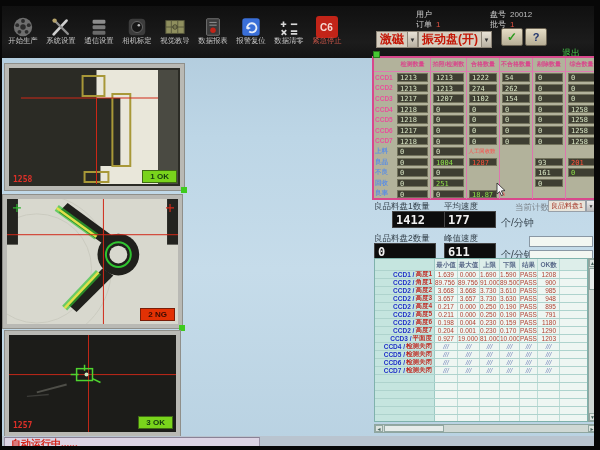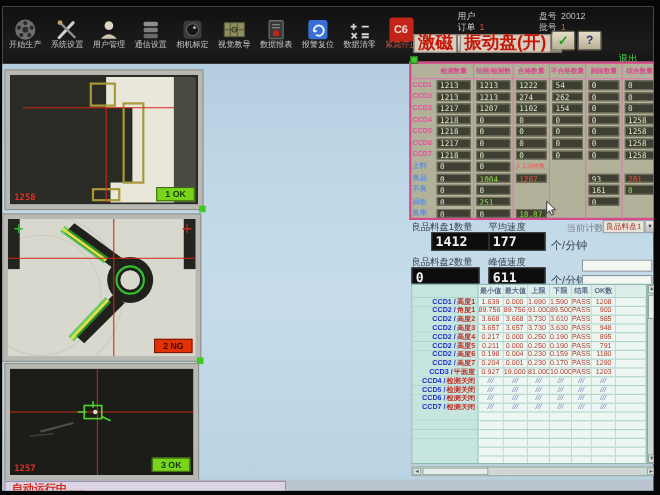--- a/index.html
+++ b/index.html
@@ -12,21 +12,21 @@
     background:linear-gradient(180deg,#101010,#1c1c1c 70%,#141414);}
   .tb-items{position:absolute;left:2px;top:14px;display:flex;gap:1px;}
   .tb-item{width:37px;display:flex;flex-direction:column;align-items:center;cursor:pointer;}
   .tb-item .ticon{width:22px;height:14px;display:flex;align-items:center;justify-content:center;text-align:center;}
   .tb-item .tlabel{font-size:8px;color:#c6c6c6;white-space:nowrap;transform:scale(.92);margin-top:1px;}
   .tb-item .tlabel.red{color:#c95548;}
   .estop-box{width:22px;height:22px;background:#c22418;border-radius:3px;color:#f5d9d2;
     font-size:10px;font-weight:bold;display:flex;align-items:center;justify-content:center;}
   .dd{position:absolute;height:17px;display:flex;cursor:pointer;}
   .dd .dd-val{background:#d6cec0;border:1px solid #8d8578;border-right:none;color:#c41808;
-    font-weight:bold;font-size:16px;display:flex;align-items:center;padding:4px 3px;white-space:nowrap;}
+    font-weight:bold;font-size:12px;display:flex;align-items:center;padding:4px 3px;white-space:nowrap;}
   .dd .dd-btn{width:11px;background:linear-gradient(#e8e2d6,#b8b0a2);border:1px solid #8d8578;
     font-size:6px;color:#333;display:flex;align-items:center;justify-content:center;}
   .dd1{left:374px;top:25px;}
   .dd2{left:416px;top:25px;}
   .session{position:absolute;left:414px;top:3px;font-size:8px;color:#cfcfcf;}
   .session .srowt{display:flex;height:10px;align-items:center;}
   .session .sv{color:#bdbdbd;margin-left:4px;min-width:20px;}
   .session .sv.red{color:#e05040;}
   .session .sp{width:34px;}
   .tb-btn{position:absolute;width:22px;height:18px;background:linear-gradient(#e6ddc6,#b7ae96);
@@ -150,29 +150,20 @@
               <path d="M4 20 L18 5" stroke="#cfcfcf" stroke-width="3" stroke-linecap="round"></path>
               <path d="M19.5 19.5 L6 6" stroke="#8f8f8f" stroke-width="2.4" stroke-linecap="round"></path>
               <circle cx="5" cy="5" r="2.4" fill="#b5a26a"></circle>
             </svg>
         </div>
         <span class="tlabel">系统设置</span>
       </div>
       <div class="tb-item">
         <div class="ticon">
           <svg viewBox="0 0 24 24">
-              <circle cx="12" cy="8" r="4.3" fill="#ddd4c2"></circle>
-              <path d="M4 21 q8 -9 16 0 z" fill="#cfc6b2"></path>
-            </svg>
-        </div>
-        <span class="tlabel">用户管理</span>
-      </div>
-      <div class="tb-item">
-        <div class="ticon">
-          <svg viewBox="0 0 24 24">
               <rect x="5" y="4" width="14" height="4.5" rx="1.5" fill="#8d8d8d"></rect>
               <rect x="5" y="10" width="14" height="4.5" rx="1.5" fill="#7b7b7b"></rect>
               <rect x="5" y="16" width="14" height="4.5" rx="1.5" fill="#696969"></rect>
             </svg>
         </div>
         <span class="tlabel">通信设置</span>
       </div>
       <div class="tb-item">
         <div class="ticon">
           <svg viewBox="0 0 24 24">

